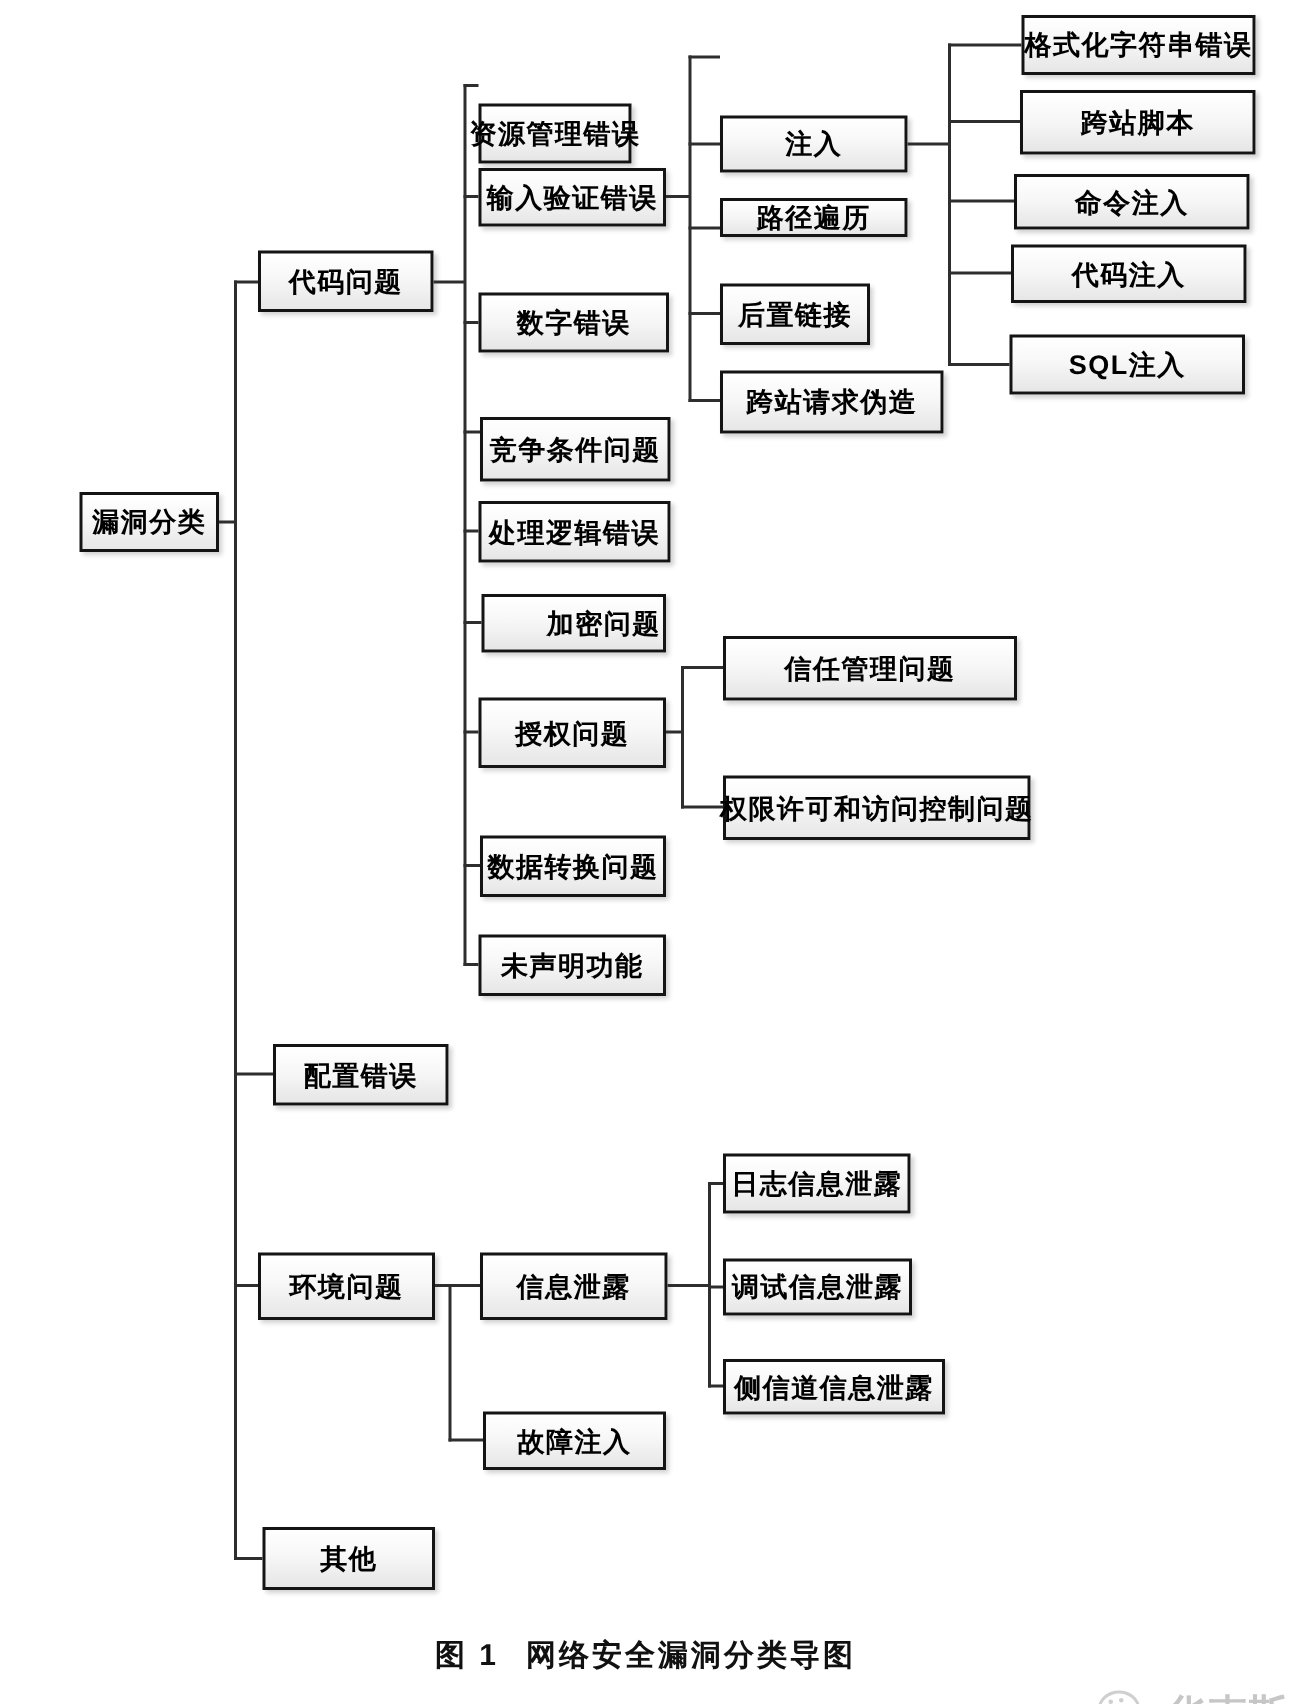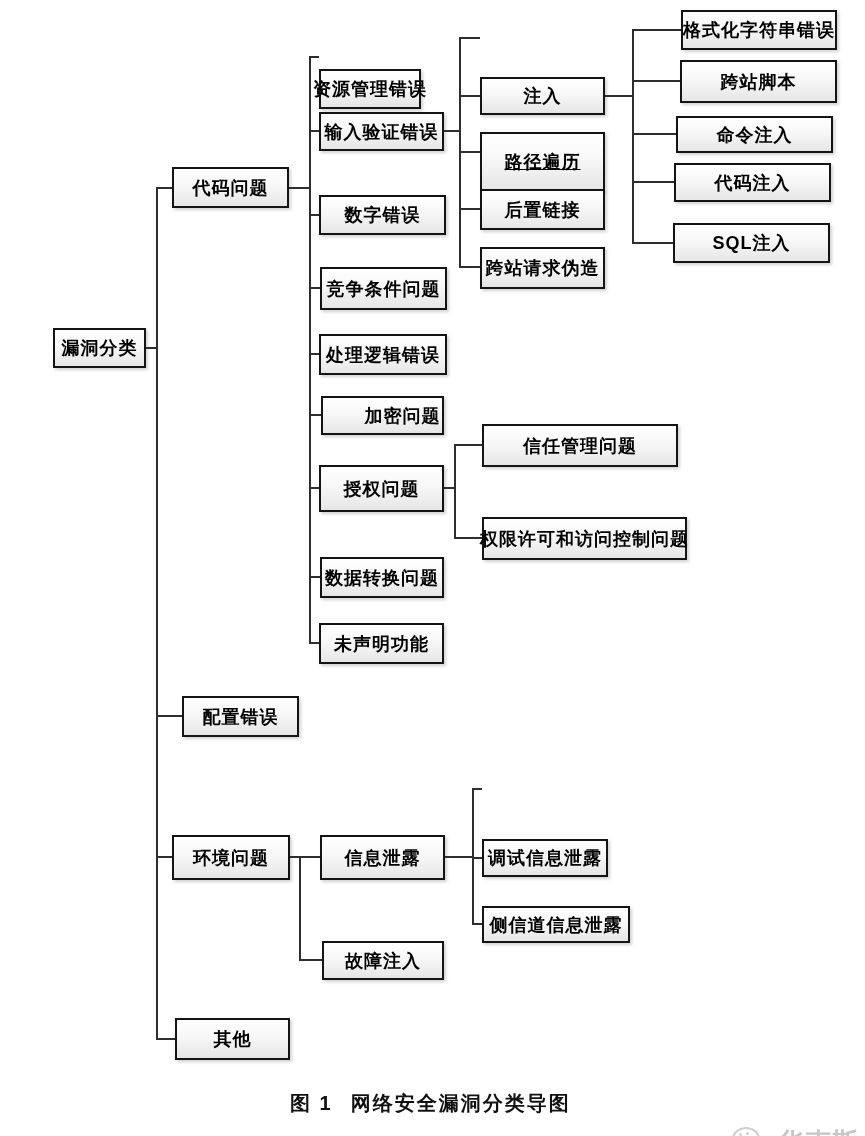--- a/index.html
+++ b/index.html
@@ -48,44 +48,45 @@
   <div class="box" style="left:53px;top:328px;width:93px;height:40px;">漏洞分类</div>
 
   <div class="box" style="left:172px;top:167px;width:117px;height:41px;">代码问题</div>
   <div class="box" style="left:182px;top:696px;width:117px;height:41px;">配置错误</div>
   <div class="box" style="left:172px;top:835px;width:118px;height:45px;">环境问题</div>
   <div class="box" style="left:175px;top:1018px;width:115px;height:42px;">其他</div>
 
   <div class="box" style="left:319px;top:37px;width:102px;height:40px;margin-top:32px;">资源管理错误</div>
   <div class="box" style="left:319px;top:112px;width:125px;height:39px;">输入验证错误</div>
   <div class="box" style="left:319px;top:195px;width:127px;height:40px;">数字错误</div>
-  <div class="box" style="left:320px;top:267px;width:127px;height:43px;text-align:center;">竞争条件问题</div>
+  <div class="box" style="left:320px;top:278px;width:127px;height:43px;text-align:center;">竞争条件问题</div>
   <div class="box" style="left:319px;top:334px;width:128px;height:41px;">处理逻辑错误</div>
   <div class="box" style="left:321px;top:396px;width:123px;height:39px;padding-left:40px;">加密问题</div>
   <div class="box" style="left:319px;top:465px;width:125px;height:47px;">授权问题</div>
   <div class="box" style="left:320px;top:557px;width:124px;height:41px;">数据转换问题</div>
   <div class="box" style="left:319px;top:623px;width:125px;height:41px;">未声明功能</div>
 
   <div class="box" style="left:480px;top:77px;width:125px;height:38px;">注入</div>
-  <div class="box" style="left:480px;top:132px;width:125px;height:59px;text-decoration:underline;">路径遍历</div>
-  <div class="box" style="left:480px;top:189px;width:125px;height:41px;">后置链接</div>
-  <div class="box" style="left:480px;top:247px;width:125px;height:42px;">跨站请求伪造</div>
+  <div class="box" style="left:480px;top:132px;width:125px;height:26px;">路径遍历</div>
+  <div class="box" style="left:480px;top:189px;width:100px;height:41px;">后置链接</div>
+  <div class="box" style="left:480px;top:247px;width:149px;height:42px;">跨站请求伪造</div>
 
   <div class="box" style="left:681px;top:10px;width:156px;height:40px;">格式化字符串错误</div>
   <div class="box" style="left:680px;top:60px;width:157px;height:43px;">跨站脚本</div>
   <div class="box" style="left:676px;top:116px;width:157px;height:37px;">命令注入</div>
   <div class="box" style="left:674px;top:163px;width:157px;height:39px;">代码注入</div>
   <div class="box" style="left:482px;top:424px;width:196px;height:43px;">信任管理问题</div>
 
   <div class="box" style="left:673px;top:223px;width:157px;height:40px;">SQL注入</div>
   <div class="box" style="left:482px;top:517px;width:205px;height:43px;">权限许可和访问控制问题</div>
 
   <div class="box" style="left:320px;top:835px;width:125px;height:45px;">信息泄露</div>
   <div class="box" style="left:322px;top:941px;width:122px;height:39px;">故障注入</div>
 
+  <div class="box" style="left:482px;top:769px;width:125px;height:40px;">日志信息泄露</div>
   <div class="box" style="left:482px;top:839px;width:126px;height:38px;">调试信息泄露</div>
   <div class="box" style="left:482px;top:906px;width:148px;height:37px;">侧信道信息泄露</div>
 
   <div class="h" style="left:146px;top:347px;width:11px;"></div>
   <div class="v" style="left:156px;top:187px;height:853px;"></div>
   <div class="h" style="left:156px;top:187px;width:16px;"></div>
   <div class="h" style="left:156px;top:715px;width:26px;"></div>
   <div class="h" style="left:156px;top:856px;width:16px;"></div>
   <div class="h" style="left:156px;top:1038px;width:19px;"></div>
 

